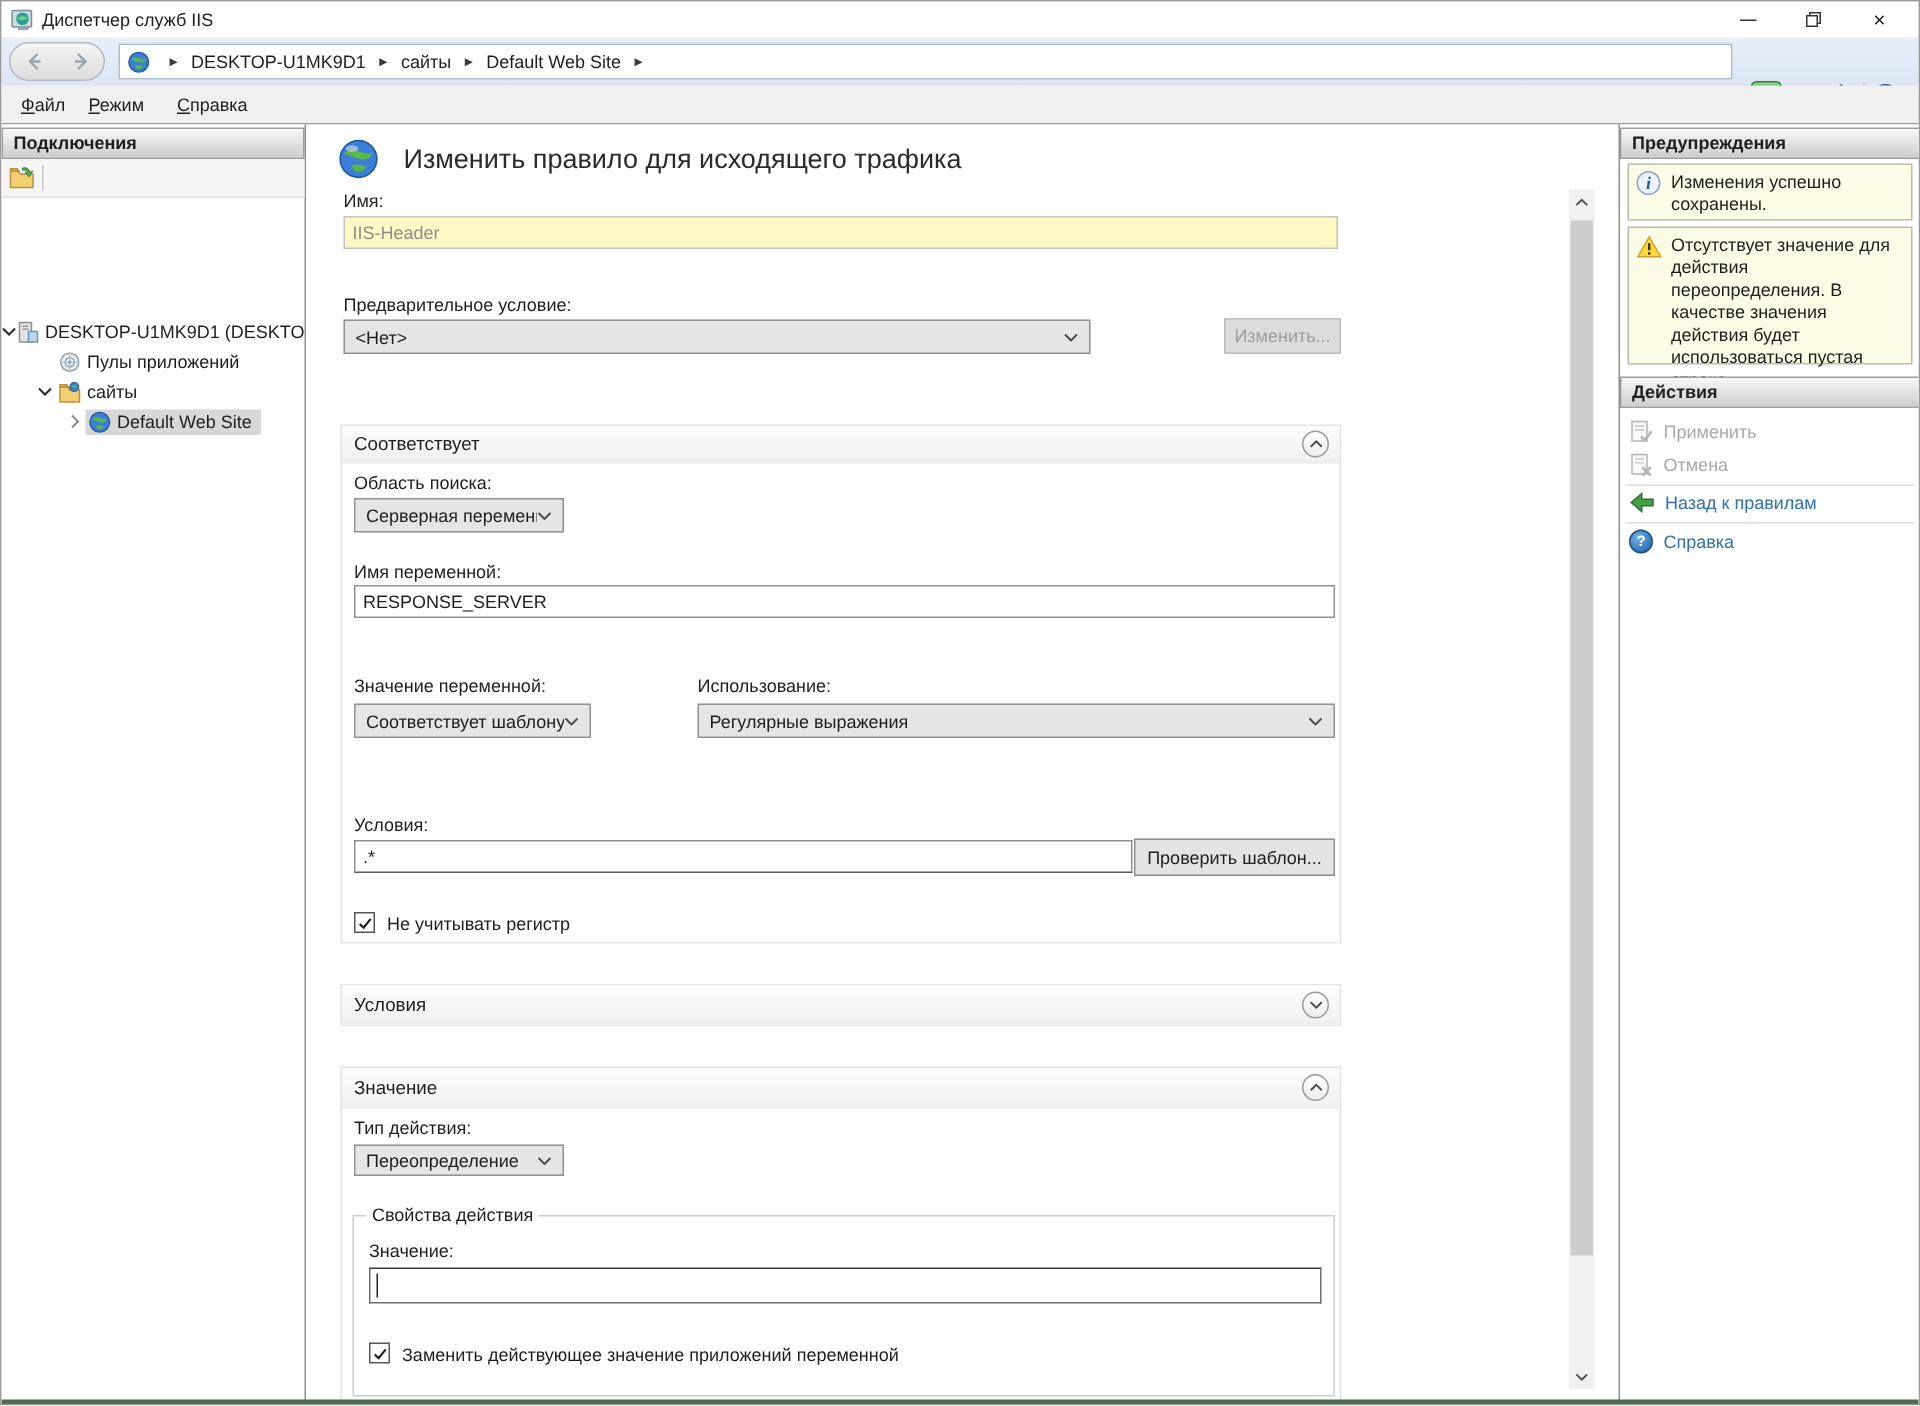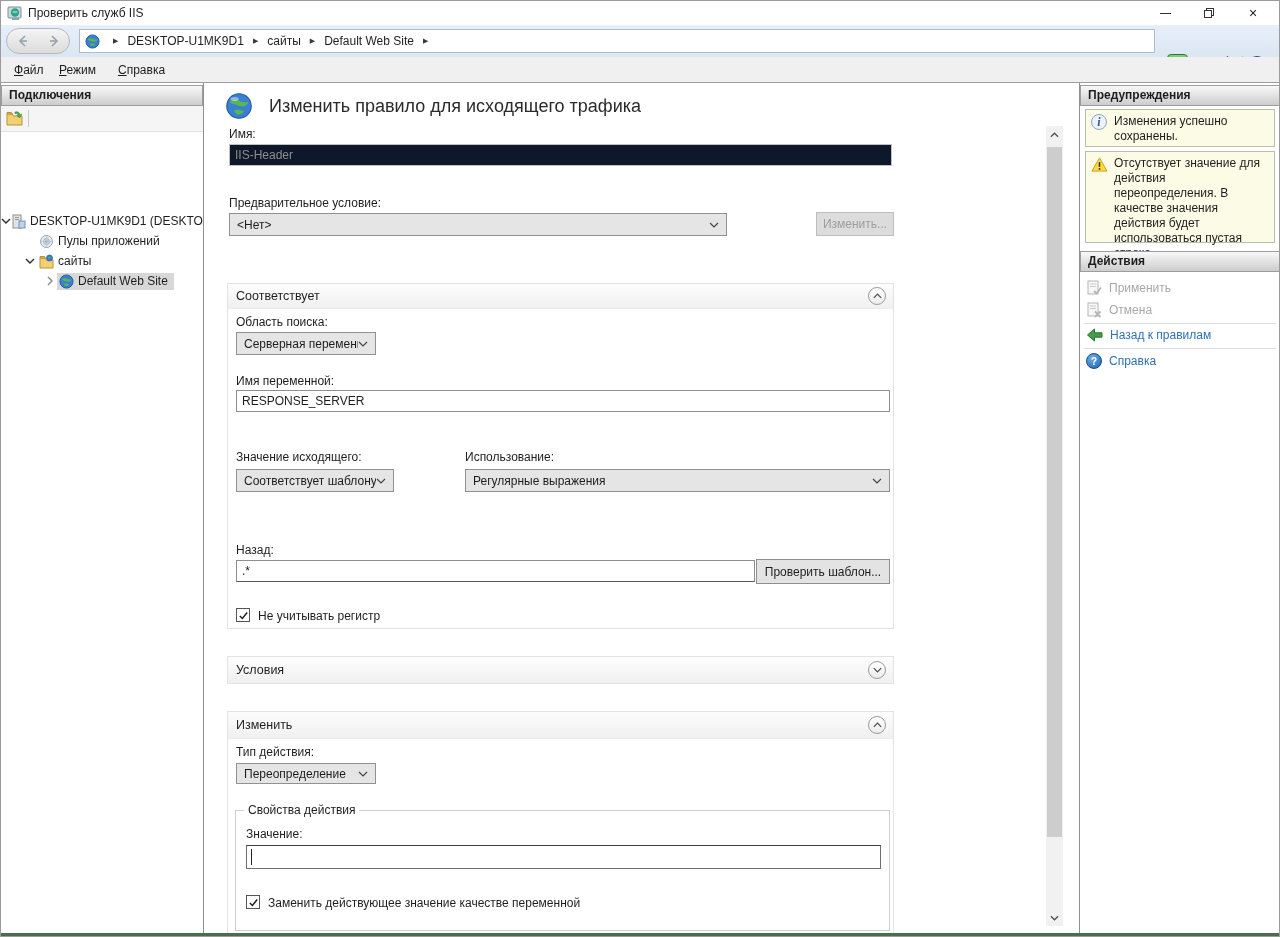--- a/index.html
+++ b/index.html
@@ -65,21 +65,21 @@
   .disabledtext { color:#a8a8a8; }
   .linktext { color:#2f71b4; }
   .rp-sep { position:absolute; left:4px; width:192px; height:1px; background:#dcdcdc; }
 
   
   .main { position:absolute; left:204px; top:82px; width:873px; height:851px; background:#fff; overflow:hidden; }
   .pagetitle { position:absolute; left:64px; top:13px; font-size:18px; color:#2b2b2b; }
   .fldlabel { position:absolute; font-size:12px; color:#1e1e1e; white-space:nowrap; }
   .txtinput { position:absolute; border:1px solid #8f8f8f; background:#fff; font-family:"Liberation Sans",sans-serif;
               font-size:12px; color:#1e1e1e; padding:0 5px; }
-  .txtinput:disabled { background:#0f172a; color:#8e8e8e; border-color:#c2c2c2; }
+  .txtinput:disabled { background:#fef9c3; color:#8e8e8e; border-color:#c2c2c2; }
   .combo { position:absolute; background:#e5e5e5; border:1px solid #919191; display:flex; align-items:center;
            justify-content:space-between; padding:0 7px; font-size:12px; color:#1e1e1e; white-space:nowrap; overflow:hidden; }
   .combo .ctext { overflow:hidden; text-overflow:clip; }
   .btn { position:absolute; background:#e3e3e3; border:1px solid #8f8f8f; font-size:12px; color:#1e1e1e;
          display:flex; align-items:center; justify-content:center; }
   .btn.disabled { background:#dcdcdc; border-color:#bdbdbd; color:#9d9d9d; }
   .section { position:absolute; border:1px solid #e3e3e3; background:#fff;margin-top:15px; }
   .sectionheader { position:relative; height:25px; background:linear-gradient(#fdfdfd,#f0f0f0);
                    border-bottom:1px solid #ececec; display:flex; align-items:center; padding:0 8px; font-size:12.5px; }
   .collapsebtn { position:absolute; right:7px; top:3px; width:18px; height:18px; border-radius:50%;
@@ -103,21 +103,21 @@
 
 <div class="window">
 
   <div class="titlebar">
     <svg class="abs" style="left:6px;top:4px" width="17" height="17" viewBox="0 0 17 17">
       <rect x="1" y="2" width="13" height="11" rx="1" fill="#cfd8dc" stroke="#78909c"></rect>
       <circle cx="8" cy="7.5" r="4.2" fill="#2aa198"></circle>
       <path d="M4.5 7 Q8 4.5 11.5 7 Q8 9.5 4.5 7" fill="#7fd17a"></path>
       <rect x="5" y="13" width="7" height="2" fill="#90a4ae"></rect>
     </svg>
-    <span class="title-text">Проверить служб IIS</span>
+    <span class="title-text">Диспетчер служб IIS</span>
     <div class="winbtn" style="left:1144px">
         <span class="minbar"></span>
       </div>
     <div class="winbtn" style="left:1188px">
       <span class="restore-ic">
           <span class="r1"></span>
           <span class="r2"></span>
         </span>
     </div>
     <div class="winbtn closeglyph" style="left:1232px">
@@ -280,35 +280,35 @@
       </div>
       <div class="fldlabel" style="left:8px;top:31px">Область поиска:</div>
       <div class="combo" style="left:8px;top:48px;width:140px;height:23px">
         <span class="ctext">Серверная переменн</span>
         <svg class="chev" viewBox="0 0 10 7">
             <polyline points="1,1.5 5,5.5 9,1.5" fill="none" stroke="#444" stroke-width="1.2"></polyline>
           </svg>
       </div>
       <div class="fldlabel" style="left:8px;top:90px">Имя переменной:</div>
       <input class="txtinput" style="left: 8px; top: 106px; width: 654px; height: 22px;" value="RESPONSE_SERVER">
-      <div class="fldlabel" style="left:8px;top:166px">Значение исходящего:</div>
+      <div class="fldlabel" style="left:8px;top:166px">Значение переменной:</div>
       <div class="fldlabel" style="left:237px;top:166px">Использование:</div>
       <div class="combo" style="left:8px;top:185px;width:158px;height:23px">
         <span class="ctext">Соответствует шаблону</span>
         <svg class="chev" viewBox="0 0 10 7">
             <polyline points="1,1.5 5,5.5 9,1.5" fill="none" stroke="#444" stroke-width="1.2"></polyline>
           </svg>
       </div>
       <div class="combo" style="left:237px;top:185px;width:425px;height:23px">
         <span class="ctext">Регулярные выражения</span>
         <svg class="chev" viewBox="0 0 10 7">
             <polyline points="1,1.5 5,5.5 9,1.5" fill="none" stroke="#444" stroke-width="1.2"></polyline>
           </svg>
       </div>
-      <div class="fldlabel" style="left:8px;top:259px">Назад:</div>
+      <div class="fldlabel" style="left:8px;top:259px">Условия:</div>
       <input class="txtinput" style="left: 8px; top: 276px; width: 519px; height: 22px; border-bottom-color: rgb(90, 90, 90);" value=".*">
       <div class="btn" style="left:528px;top:275px;width:134px;height:25px">Проверить шаблон...</div>
       <span class="checkbox" style="left:8px;top:324px">
         <svg width="11" height="11" viewBox="0 0 12 12">
             <polyline points="2,6.5 4.8,9.2 10,2.8" fill="none" stroke="#1e1e1e" stroke-width="1.6"></polyline>
           </svg>
       </span>
       <div class="fldlabel" style="left:30px;top:325px">Не учитывать регистр</div>
     </div>
 
@@ -318,21 +318,21 @@
         <span class="collapsebtn" style="top:4px">
           <svg width="11" height="8" viewBox="0 0 12 8">
               <polyline points="2,2 6,6 10,2" fill="none" stroke="#4a4a4a" stroke-width="1.3"></polyline>
             </svg>
         </span>
       </div>
     </div>
 
     <div class="section" style="left:22px;top:613px;width:667px;height:226px">
       <div class="sectionheader" style="height:27px">
-        <span>Изменить</span>
+        <span>Значение</span>
         <span class="collapsebtn" style="top:4px">
           <svg width="11" height="8" viewBox="0 0 12 8">
               <polyline points="2,6 6,2 10,6" fill="none" stroke="#4a4a4a" stroke-width="1.3"></polyline>
             </svg>
         </span>
       </div>
       <div class="fldlabel" style="left:8px;top:33px">Тип действия:</div>
       <div class="combo" style="left:8px;top:51px;width:140px;height:21px">
         <span class="ctext">Переопределение</span>
         <svg class="chev" viewBox="0 0 10 7">
@@ -342,21 +342,21 @@
       <div class="fieldsetbox" style="left:7px;top:98px;width:655px;height:121px">
         <span class="legend">Свойства действия</span>
         <div class="fldlabel" style="left:10px;top:16px">Значение:</div>
         <input class="txtinput" style="left: 10px; top: 34px; width: 635px; height: 24px; border-color: rgb(60, 60, 60) rgb(110, 110, 110) rgb(110, 110, 110);" value="">
         <span class="caret" style="left:15px;top:38px"></span>
         <span class="checkbox" style="left:10px;top:84px">
           <svg width="11" height="11" viewBox="0 0 12 12">
               <polyline points="2,6.5 4.8,9.2 10,2.8" fill="none" stroke="#1e1e1e" stroke-width="1.6"></polyline>
             </svg>
         </span>
-        <div class="fldlabel" style="left:32px;top:85px">Заменить действующее значение качестве переменной</div>
+        <div class="fldlabel" style="left:32px;top:85px">Заменить действующее значение приложений переменной</div>
       </div>
     </div>
 
     <div class="sbar">
       <div class="sbtn" style="top:0">
         <svg width="9" height="6" viewBox="0 0 10 6">
             <polyline points="1,5 5,1 9,5" fill="none" stroke="#505050" stroke-width="1.4"></polyline>
           </svg>
       </div>
       <div class="sthumb"></div>

